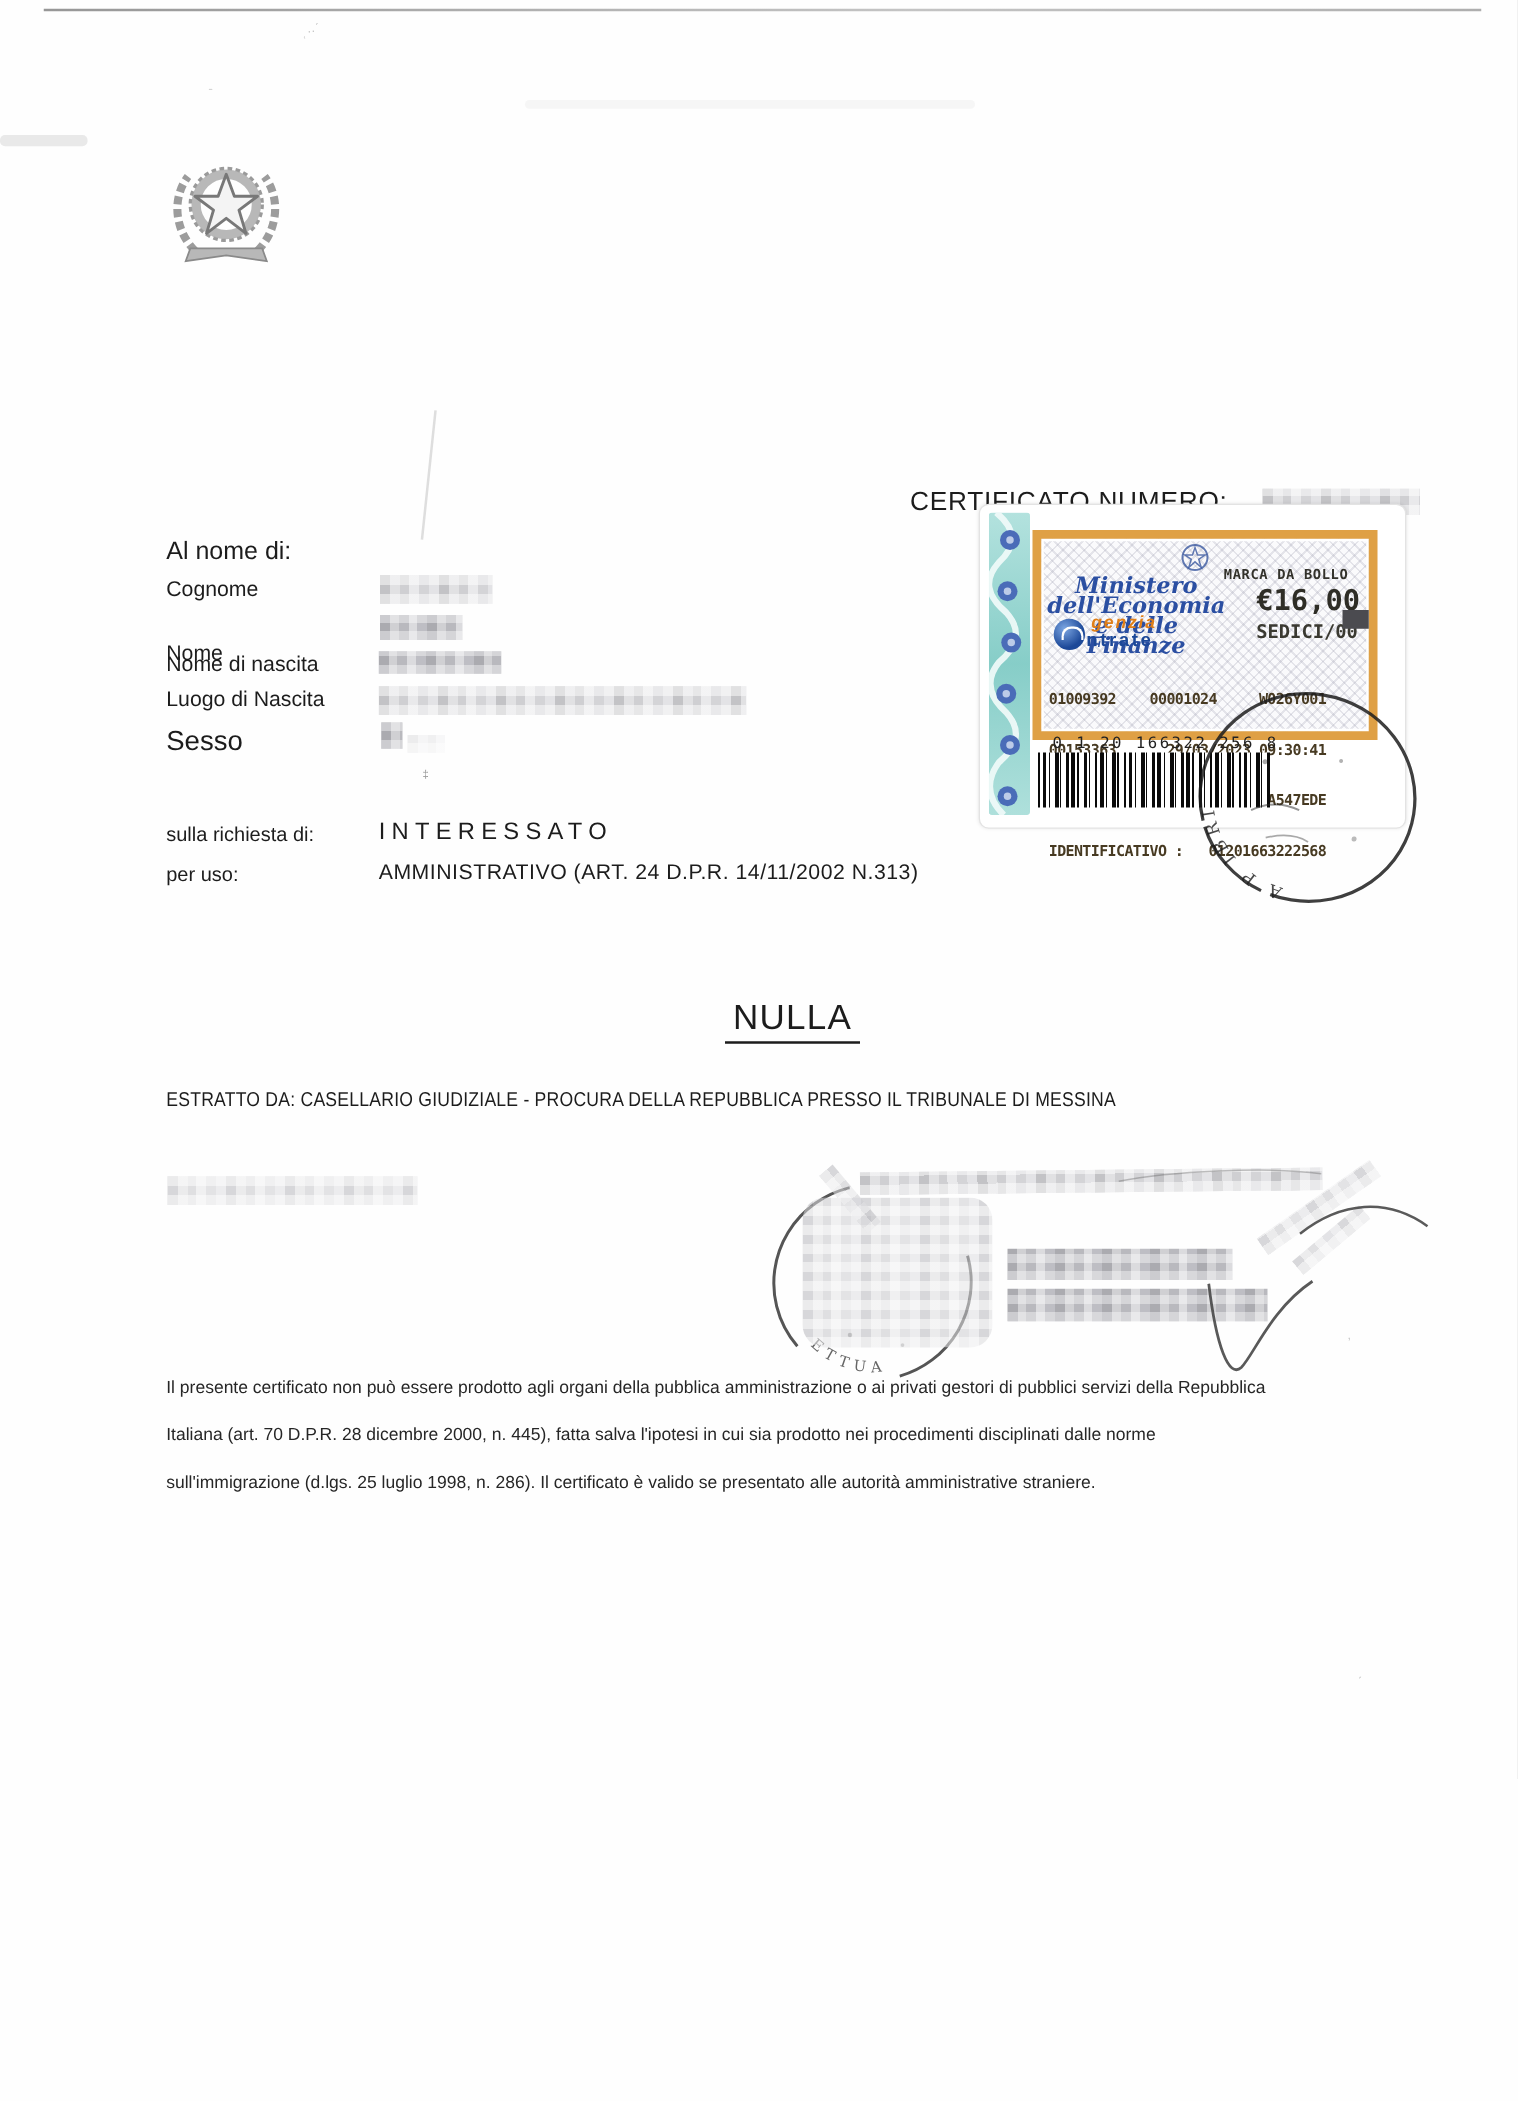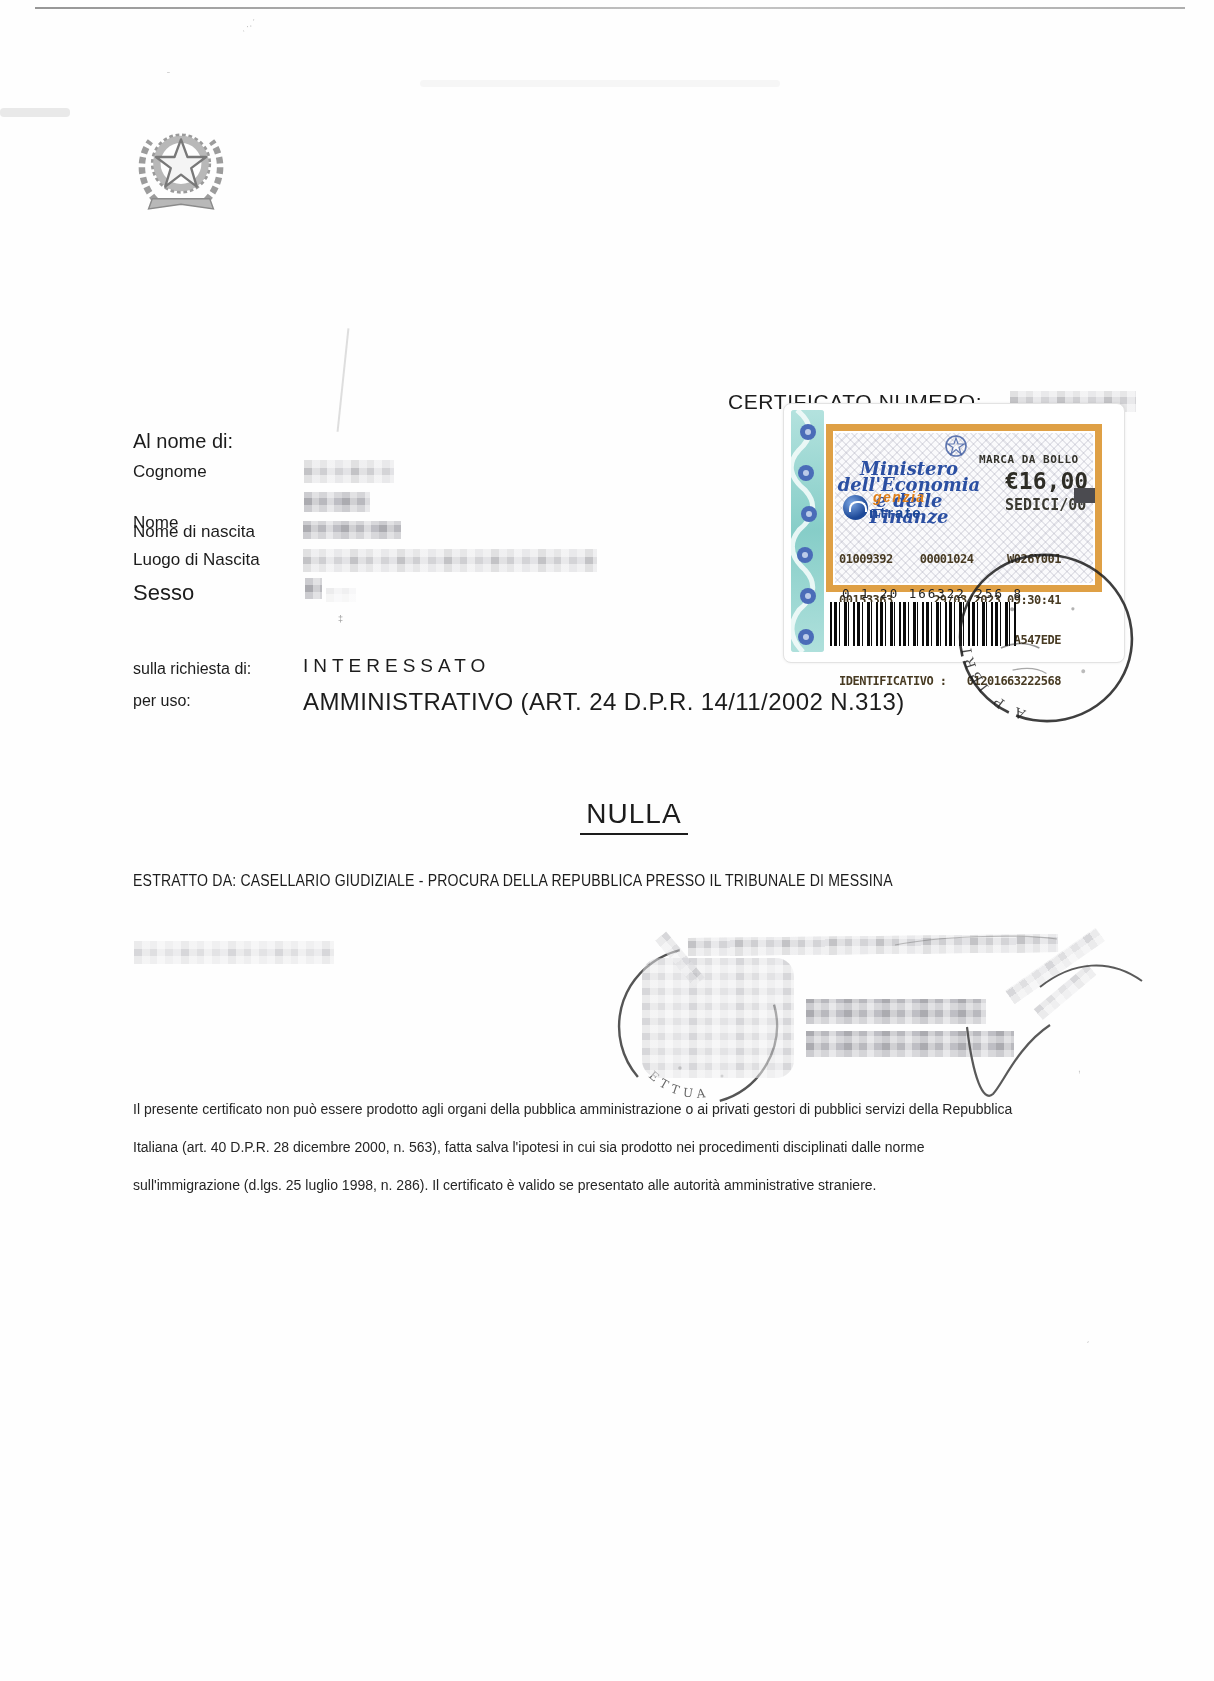--- a/index.html
+++ b/index.html
@@ -171,21 +171,21 @@
         <circle cx="60" cy="70" r="2" fill="#222" opacity=".4"></circle>
         <circle cx="120" cy="60" r="1.6" fill="#222" opacity=".35"></circle>
         <circle cx="140" cy="120" r="2" fill="#222" opacity=".3"></circle>
       </g>
     </svg>
   </div>
 
   <div class="abs nowrap" style="left:133px;top:660px;font-size:16px;">sulla richiesta di:</div>
   <div class="abs nowrap" style="left:303px;top:655px;font-size:19px;letter-spacing:5px;">INTERESSATO</div>
   <div class="abs nowrap" style="left:133px;top:692px;font-size:16px;">per uso:</div>
-  <div class="abs nowrap" style="left:303px;top:688px;font-size:24px;letter-spacing:.4px;">AMMINISTRATIVO (ART. 24 D.P.R. 14/11/2002 N.313)</div>
+  <div class="abs nowrap" style="left:303px;top:688px;font-size:17px;letter-spacing:.4px;">AMMINISTRATIVO (ART. 24 D.P.R. 14/11/2002 N.313)</div>
 
 
   <div class="abs ctr" style="left:134px;top:798px;width:1000px;">
     <span style="font-size:28px;letter-spacing:1px;border-bottom:2.5px solid #1c1c1c;padding:0 6px 4px 6px;">NULLA</span>
   </div>
 
   <div class="abs nowrap" style="left:133px;top:872px;font-size:16px;letter-spacing:.2px;transform:scaleX(.88);transform-origin:0 0;">ESTRATTO DA: CASELLARIO GIUDIZIALE - PROCURA DELLA REPUBBLICA PRESSO IL TRIBUNALE DI MESSINA</div>
 
   <div class="px px-light" style="left:134px;top:941px;width:200px;height:23px;"></div>
 
@@ -212,17 +212,17 @@
   <div class="abs" style="left:595px;top:875px;width:580px;height:250px;">
     <svg width="580" height="250" viewBox="0 0 580 250">
       <path d="M 445 112 C 478 86 515 83 547 106" stroke="#3d3d3d" stroke-width="2" fill="none" opacity=".85"></path>
       <path d="M 372 152 C 378 202 388 228 398 219 C 408 209 422 172 455 150" stroke="#474747" stroke-width="2.2" fill="none" opacity=".9"></path>
       <path d="M 300 70 C 340 62 420 58 462 64" stroke="#555" stroke-width="1.2" fill="none" opacity=".35"></path>
     </svg>
   </div>
 
   <div class="abs" style="left:133px;top:1090px;width:1010px;font-size:14px;color:#262626;">
     <div class="nowrap" style="line-height:38px;">Il presente certificato non può essere prodotto agli organi della pubblica amministrazione o ai privati gestori di pubblici servizi della Repubblica</div>
-    <div class="nowrap" style="line-height:38px;">Italiana (art. 40 D.P.R. 28 dicembre 2000, n. 563), fatta salva l'ipotesi in cui sia prodotto nei procedimenti disciplinati dalle norme</div>
+    <div class="nowrap" style="line-height:38px;">Italiana (art. 70 D.P.R. 28 dicembre 2000, n. 445), fatta salva l'ipotesi in cui sia prodotto nei procedimenti disciplinati dalle norme</div>
     <div class="nowrap" style="line-height:38px;">sull'immigrazione (d.lgs. 25 luglio 1998, n. 286).  Il certificato è valido se presentato alle autorità amministrative straniere.</div>
   </div>
 
 </div>
 
 </body></html>

